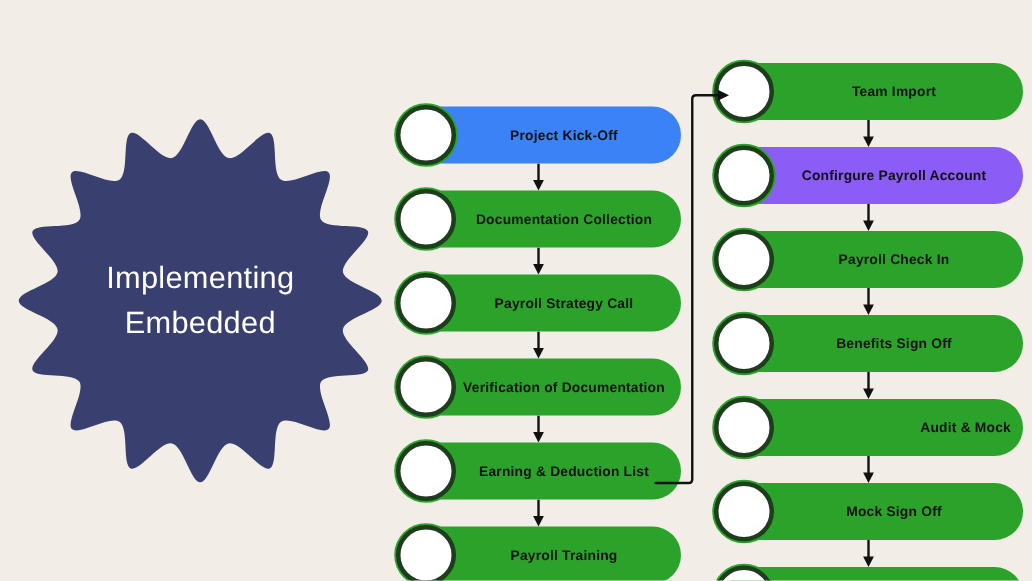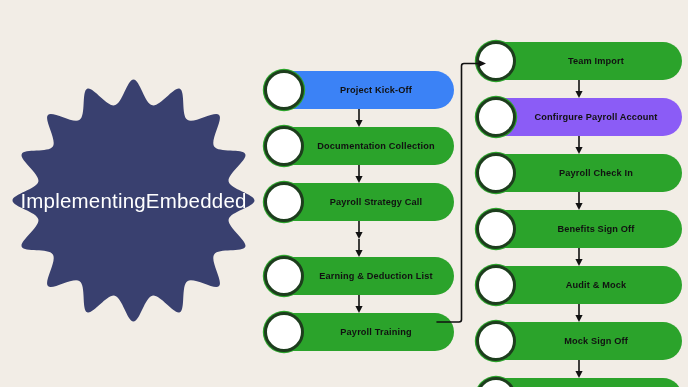--- a/index.html
+++ b/index.html
@@ -36,20 +36,21 @@
     height: 243px;
     display: block;
   }
   #badge-text {
     position: absolute;
     left: 0;
     top: 0;
     width: 243px;
     height: 243px;
     display: flex;
+    flex-direction: column;
     align-items: center;
     justify-content: center;
     color: #ffffff;
     font-size: 20.5px;
     line-height: 30px;
     letter-spacing: 0.2px;
     text-align: center;
     pointer-events: none;
   }
   #badge-text span { display: block; white-space: nowrap; }
@@ -179,20 +180,26 @@
       <div class="bullet" style="background: rgb(255, 255, 255); border-color: rgb(29, 61, 29); box-shadow: rgb(43, 163, 43) 0px 0px 0px 1.2px;"></div>
     </div>
 
     <div class="gap">
       <svg width="12" height="18" viewBox="0 0 12 18">
         <line x1="6" y1="0" x2="6" y2="12" stroke="#111111" stroke-width="1.6"></line>
         <path d="M6 18 L2.4 11 L9.6 11 Z" fill="#111111"></path>
       </svg>
     </div>
 
+    <div class="step">
+      <div class="pill" style="background: rgb(43, 163, 43);">
+        <span class="pill-label" style="color: rgb(17, 17, 17);">Verification of Documentation</span>
+      </div>
+      <div class="bullet" style="background: rgb(255, 255, 255); border-color: rgb(29, 61, 29); box-shadow: rgb(43, 163, 43) 0px 0px 0px 1.2px;"></div>
+    </div>
 
     <div class="gap">
       <svg width="12" height="18" viewBox="0 0 12 18">
         <line x1="6" y1="0" x2="6" y2="12" stroke="#111111" stroke-width="1.6"></line>
         <path d="M6 18 L2.4 11 L9.6 11 Z" fill="#111111"></path>
       </svg>
     </div>
 
     <div class="step">
       <div class="pill" style="background: rgb(43, 163, 43);">
@@ -269,21 +276,21 @@
     </div>
 
     <div class="gap">
       <svg width="12" height="18" viewBox="0 0 12 18">
         <line x1="6" y1="0" x2="6" y2="12" stroke="#111111" stroke-width="1.6"></line>
         <path d="M6 18 L2.4 11 L9.6 11 Z" fill="#111111"></path>
       </svg>
     </div>
 
     <div class="step">
-      <div class="pill" style="background: rgb(43, 163, 43);">
+      <div class="pill" style="background: rgb(43, 163, 43); justify-content: flex-end;">
         <span class="pill-label" style="color: rgb(17, 17, 17);">Audit &amp; Mock</span>
       </div>
       <div class="bullet" style="background: rgb(255, 255, 255); border-color: rgb(29, 61, 29); box-shadow: rgb(43, 163, 43) 0px 0px 0px 1.2px;"></div>
     </div>
 
     <div class="gap">
       <svg width="12" height="18" viewBox="0 0 12 18">
         <line x1="6" y1="0" x2="6" y2="12" stroke="#111111" stroke-width="1.6"></line>
         <path d="M6 18 L2.4 11 L9.6 11 Z" fill="#111111"></path>
       </svg>

